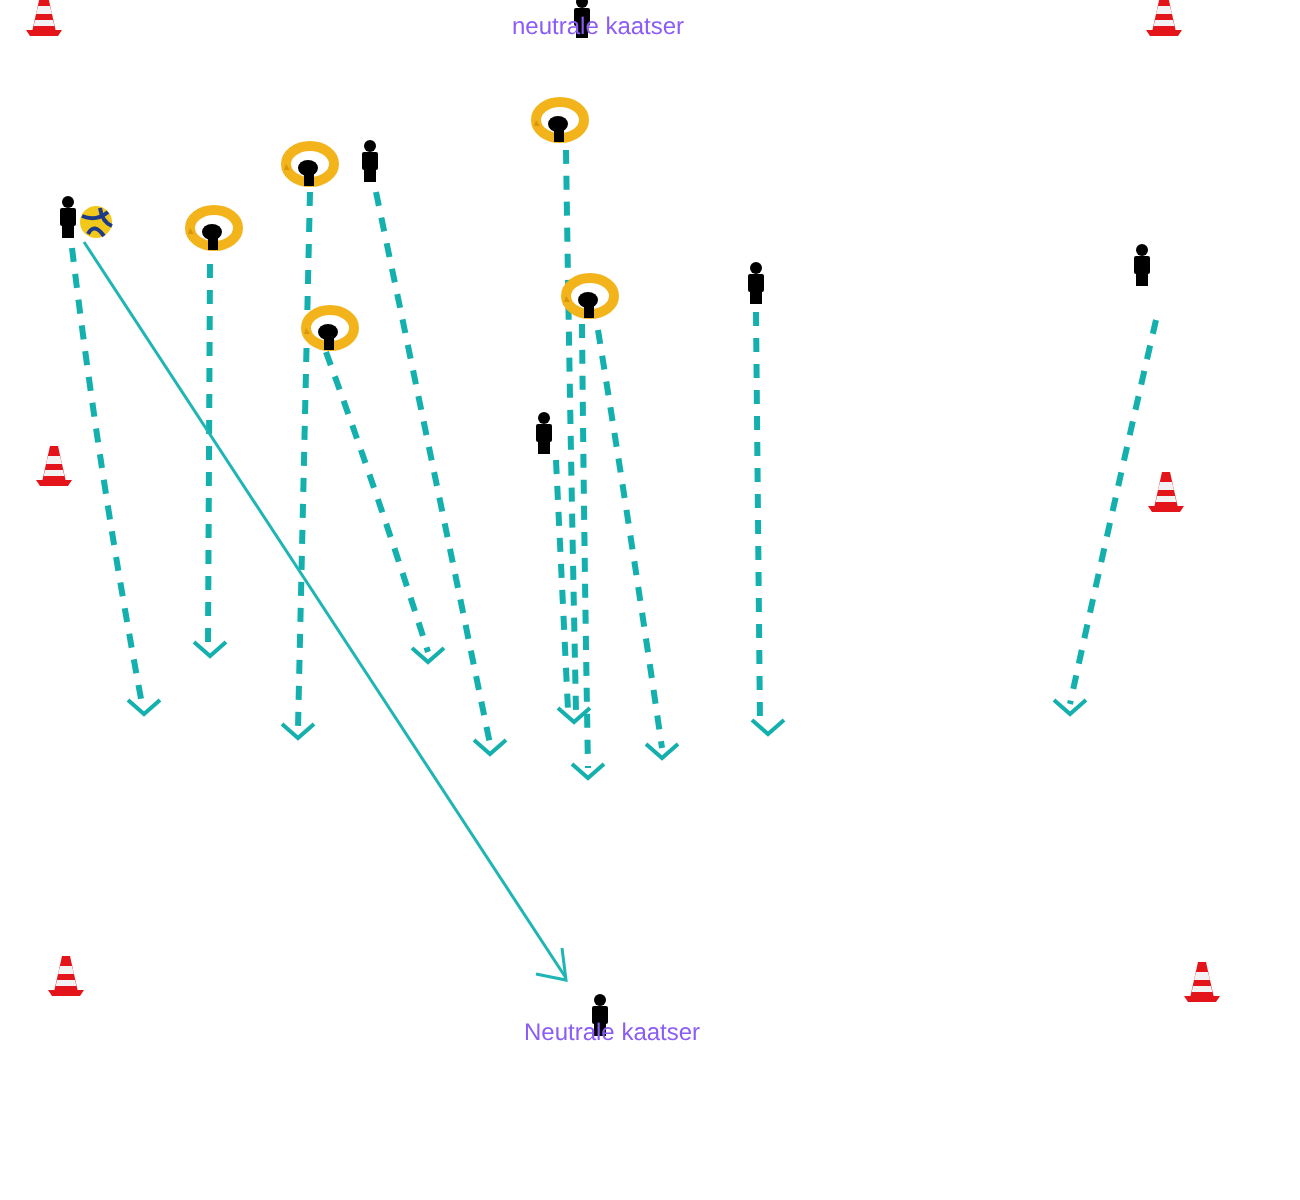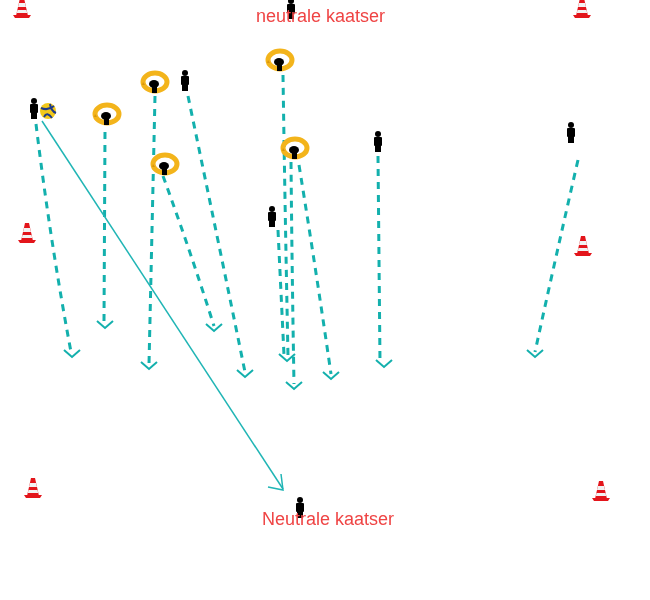--- a/index.html
+++ b/index.html
@@ -1,19 +1,19 @@
 <!DOCTYPE html>
 <html><head>
   <meta charset="utf-8">
   <style>
     html, body { margin: 0; padding: 0; background: #ffffff; }
     body { width: 650px; height: 600px; position: relative; overflow: hidden;
            font-family: "Liberation Sans", sans-serif; }
     #field { position: absolute; left: 0; top: 0; }
-    .label { position: absolute; color: #ef4444; font-size: 18px;
+    .label { position: absolute; color: #8b5cf6; font-size: 12px;
              font-family: "Liberation Sans", sans-serif; white-space: nowrap; }
     #label-top { left: 256px; top: 6px; }
     #label-bottom { left: 262px; top: 509px; }
   </style>
 </head>
 <body>
 
 <svg id="field" width="650" height="600" viewBox="0 0 650 600">
   <defs>
     <g id="cone-shape">

